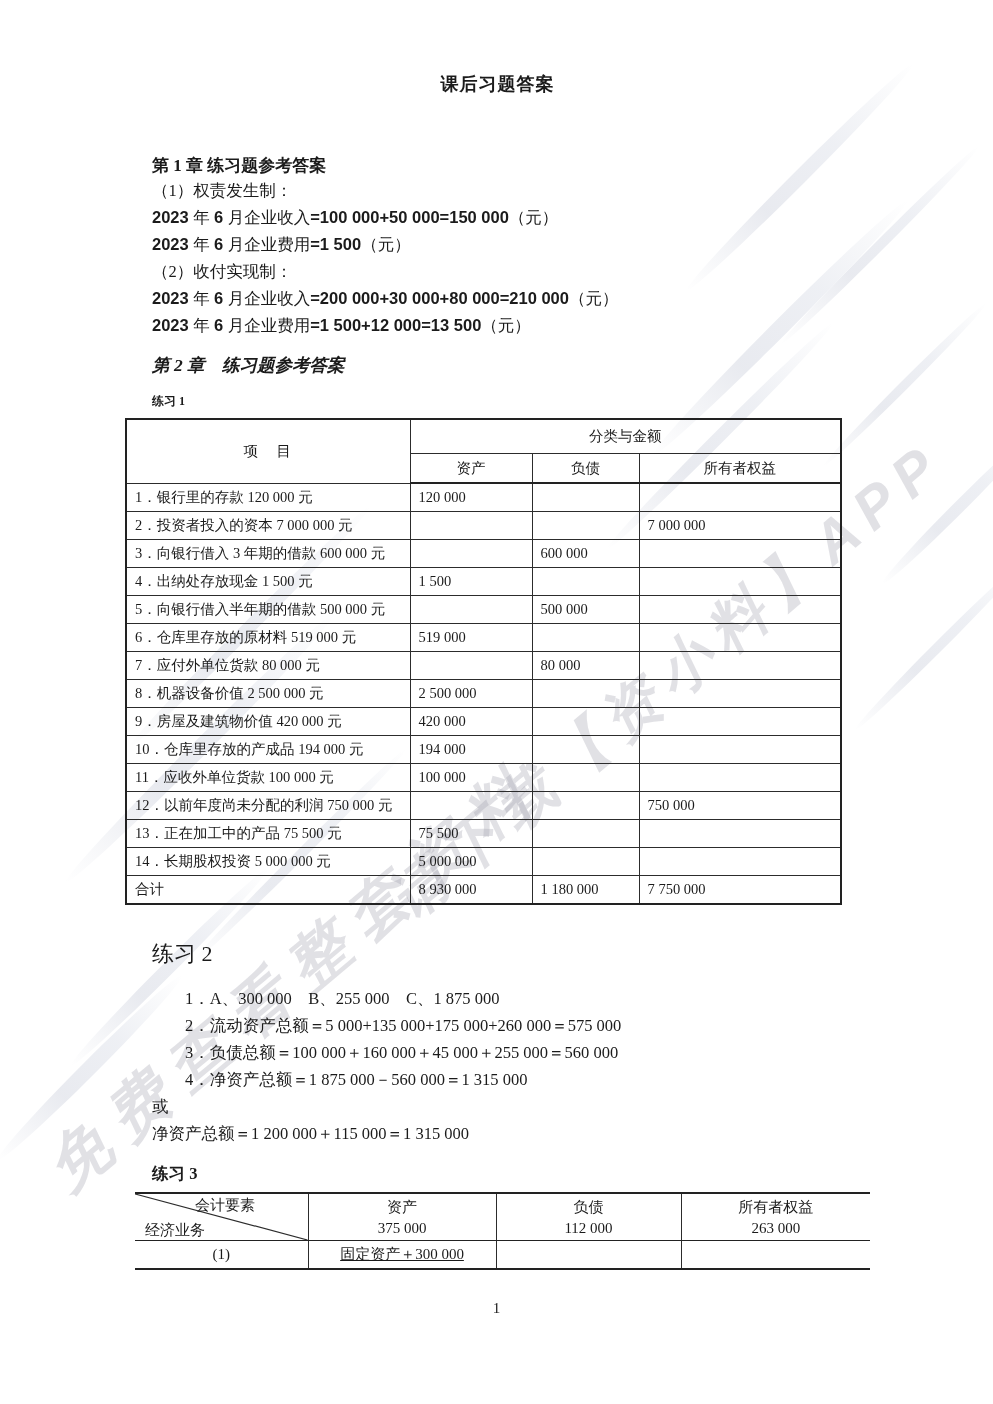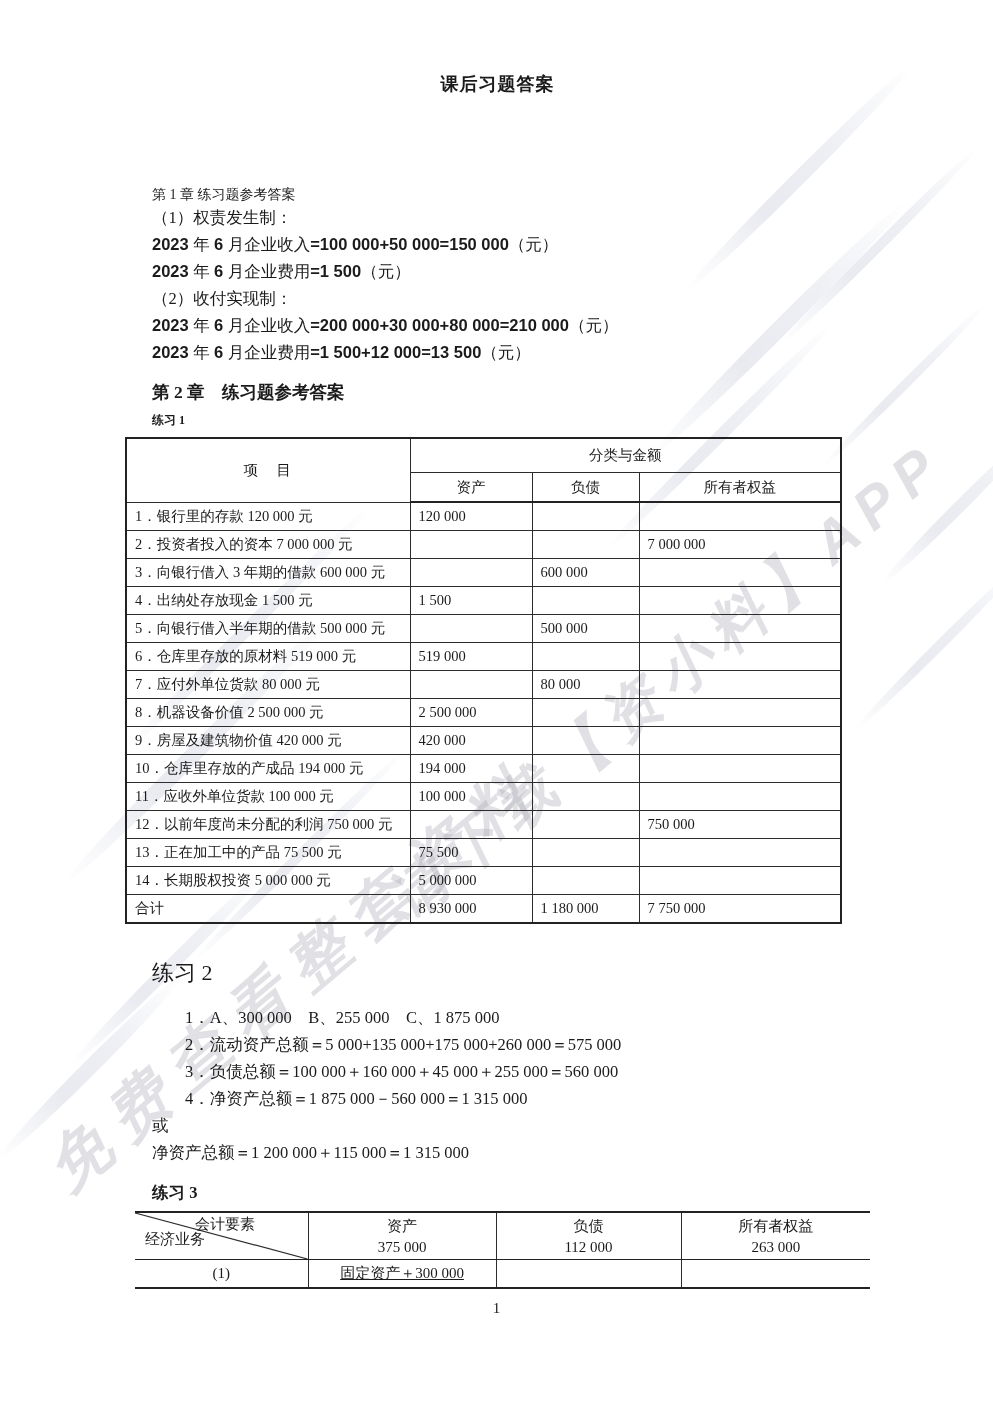--- a/index.html
+++ b/index.html
@@ -9,22 +9,22 @@
   .streak{position:absolute;transform:rotate(-45deg);border-radius:50%;
           background:linear-gradient(90deg,rgba(232,234,239,0) 0%,rgba(230,232,238,.9) 35%,rgba(236,238,243,.9) 65%,rgba(232,234,239,0) 100%);}
   .wm-text{position:absolute;font-family:"Liberation Sans","DejaVu Sans",sans-serif;
            font-weight:700;font-style:italic;white-space:nowrap;transform-origin:0 50%;
            transform:rotate(-40deg);color:rgba(156,156,170,0.30);}
   #wm1{left:55px;top:1135px;font-size:62px;letter-spacing:16px;}
   #wm2{left:398px;top:868px;font-size:58px;letter-spacing:11px;}
   .content{position:absolute;left:125px;top:0;width:745px;z-index:1;}
   .doc-title{margin-top:72px;text-align:center;font-size:18px;font-weight:700;
              font-family:"Liberation Sans","DejaVu Sans",sans-serif;letter-spacing:1px;}
-  .h-chapter{margin:90px 0 0 27px;font-size:14px;font-weight:400;}
-  .h-chapter2{margin:14px 0 8px 27px;font-size:17.5px;font-weight:700;}
+  .h-chapter{margin:58px 0 0 27px;font-size:17px;font-weight:700;}
+  .h-chapter2{margin:14px 0 16px 27px;font-size:17.5px;font-weight:700;font-style:italic;}
   .body-line{margin-left:27px;font-size:16.5px;line-height:27px;}
   .eq{font-family:"Liberation Sans","DejaVu Sans",sans-serif;font-weight:700;}
   .ex-label{margin:4px 0 0 27px;font-size:12px;font-weight:700;}
   .ex-label-2{margin:34px 0 16px 27px;font-size:22px;font-weight:400;}
   .ex-label-3{margin:16px 0 0 27px;font-size:16.5px;font-weight:700;}
   
   table{border-collapse:collapse;table-layout:fixed;}
   .t1{margin-top:8px;width:715px;font-size:14.5px;border:2px solid #222;}
   .t1 td{border:1px solid #2c2c2c;height:27px;padding:0 8px;overflow:hidden;white-space:nowrap;}
   .t1 .hrow1 td{height:33px;text-align:center;}
@@ -37,21 +37,21 @@
   .t2{margin:7px 0 0 10px;width:735px;font-size:15px;}
   .t2 td{border:1px solid #2c2c2c;padding:0;overflow:hidden;}
   .t2 td:first-child{border-left:none;margin-top:36px;}
   .t2 td:last-child{border-right:none;}
   .t2 tr.head td{height:46px;border-top:2px solid #222;border-bottom:1.5px solid #222;
                  text-align:center;vertical-align:middle;}
   .t2 tr.data td{height:27px;border-bottom:2px solid #222;text-align:center;}
   .t2 .corner{position:relative;}
   .t2 .corner svg{position:absolute;inset:0;width:100%;height:100%;}
   .t2 .corner .c-top{position:absolute;top:2px;left:60px;}
-  .t2 .corner .c-bottom{position:absolute;bottom:10px;left:10px;}
+  .t2 .corner .c-bottom{position:absolute;bottom:0;left:10px;}
   .t2 .hname{line-height:22px;padding-top:1px;}
   .t2 .hval{line-height:21px;}
   .t2 td.biz-cell{text-align:left;text-decoration:underline;}
   .footer-page{position:absolute;left:0;right:0;top:1300px;text-align:center;
                font-size:15px;z-index:1;}
 </style>
 </head>
 <body>
 
 <div class="page">

